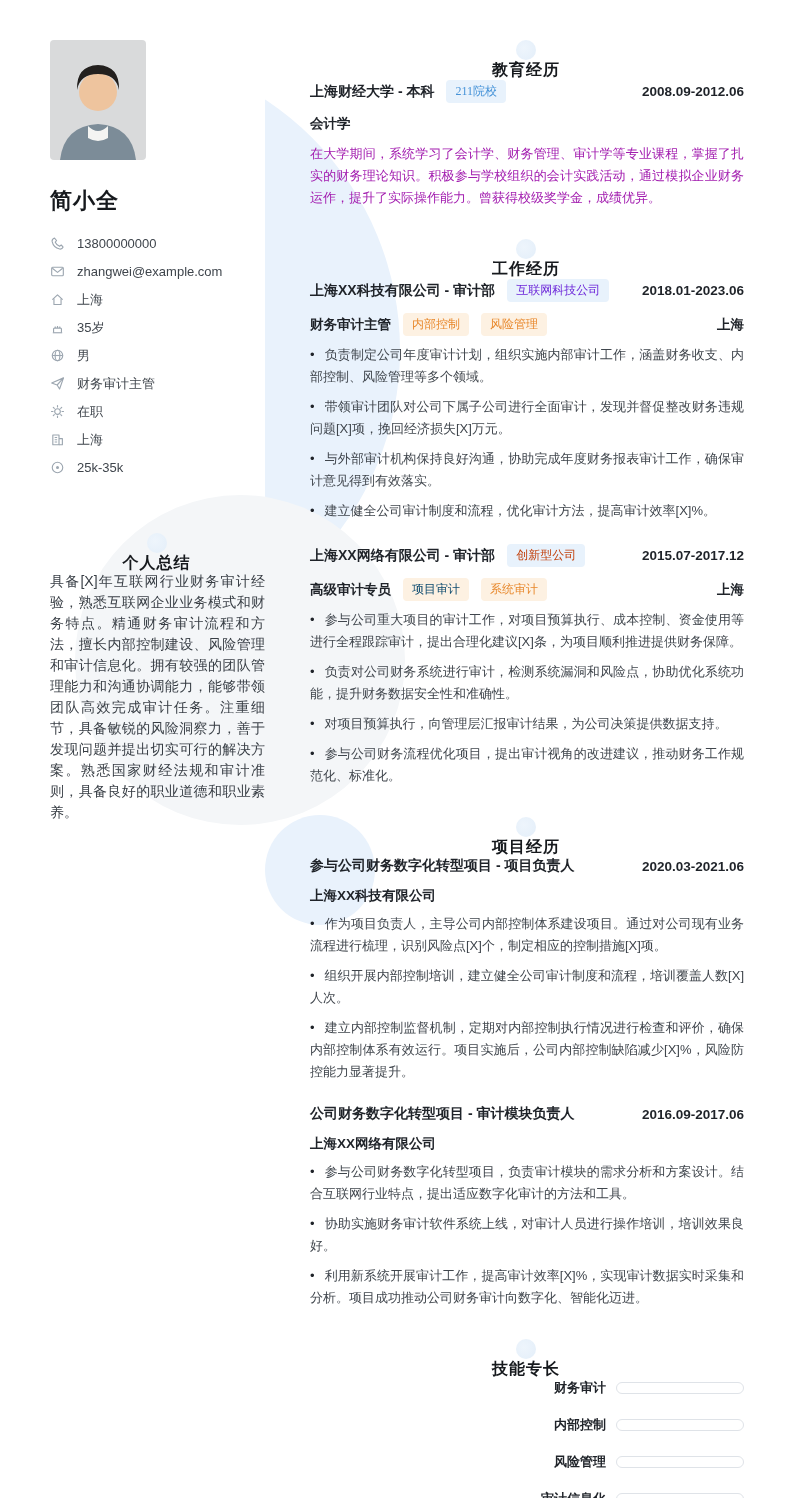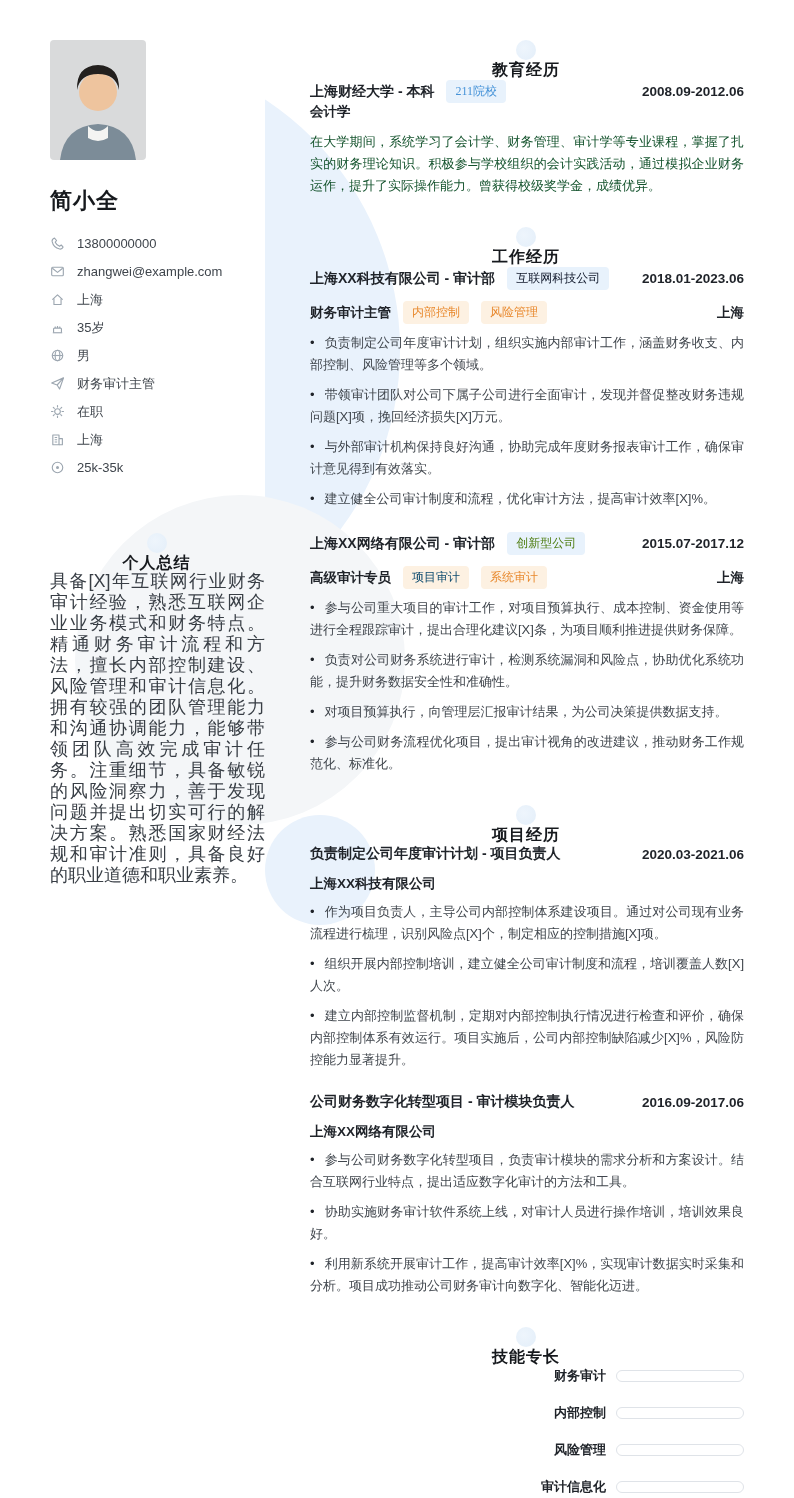--- a/index.html
+++ b/index.html
@@ -25,43 +25,43 @@
   .contact-row svg { width:15px; height:15px; flex:0 0 15px; margin-right:12px; }
   .contact-value { font-size:13px; color:#3f454c; white-space:nowrap; }
 
   
   .sec-header { display:flex; align-items:center; position:relative; height:22px;flex-direction:column; }
   .sec-dot { width:20px; height:20px; border-radius:50%; background:radial-gradient(circle at 40% 40%, #eef5fc, #e3eef9); flex:0 0 20px; margin-right:2px; }
   .sec-title { font-size:16px; font-weight:bold; color:#16191d; letter-spacing:1px; position:relative; margin-left:-2px; white-space:nowrap; }
   .sec-line { flex:1; height:1px; margin-left:14px; background:linear-gradient(to right,#e9ebee, rgba(233,235,238,0)); }
 
   .left .sec-header { margin-top:58px; }
-  .summary-text { margin-top:16px; font-size:18px; line-height:21px; color:#383e45; text-align:justify; }
+  .summary-text { margin-top:16px; font-size:14px; line-height:21px; color:#383e45; text-align:justify; }
 
   
   .right { flex:1; margin-left:45px; min-width:0; }
   .section { margin-bottom:30px; }
   .section:last-child { margin-bottom:0; }
   .sec-body { margin-top:18px; }
 
   .entry { margin-top:22px; }
   .entry:first-child { margin-top:0; }
   .entry-head { display:flex; align-items:center; justify-content:space-between; }
   .eh-left { display:flex; align-items:center; min-width:0; }
   .eh-name { font-size:14px; font-weight:bold; color:#1f2329; white-space:nowrap; }
   .eh-date { font-size:13.5px; font-weight:bold; color:#1f2329; white-space:nowrap; }
   .entry-sub { display:flex; align-items:center; justify-content:space-between; margin-top:11px; }
   .eh-pos { font-size:13.5px; font-weight:bold; color:#1f2329; white-space:nowrap; }
   .eh-loc { font-size:13.5px; font-weight:bold; color:#1f2329; white-space:nowrap; }
 
   .badge { font-size:12px; border-radius:4px; padding:3px 9px; margin-left:12px; white-space:nowrap;font-family:Liberation Serif, serif; }
   .tag   { font-size:12px; border-radius:4px; padding:3px 9px; margin-left:12px; white-space:nowrap; }
 
-  .para { font-size:13px; line-height:22px; color:#14532d; text-align:justify; }
-  .major { font-size:13.5px; font-weight:bold; color:#1f2329; }
+  .para { font-size:13px; line-height:22px; color:#a21caf; text-align:justify; }
+  .major { font-size:13.5px; font-weight:bold; color:#1f2329; margin-top:12px; }
   .entry .para { margin-top:10px; }
 
   .bullets { margin-top:4px; }
   .bullet { font-size:13px; line-height:22px; color:#40464d; margin-top:8px; text-align:justify; }
   .bullet::before { content:"•"; margin-right:10px; color:#1f2329; }
 
   .proj-company { font-size:13.5px; font-weight:bold; color:#1f2329; margin-top:12px; }
 
   
   .skill-row { display:flex; align-items:center; margin-top:19px;justify-content:flex-end; }
@@ -201,21 +201,21 @@
           <span class="sec-dot"></span>
           <h2 class="sec-title">工作经历</h2>
           <span class="sec-line"></span>
         </div>
         <div class="sec-body">
 
           <div class="entry">
             <div class="entry-head">
               <div class="eh-left">
                 <span class="eh-name">上海XX科技有限公司 - 审计部</span>
-                <span class="badge" style="background-color: rgb(232, 242, 252); color: #0f172a;">互联网科技公司</span>
+                <span class="badge" style="background-color: rgb(232, 242, 252); color: #6d28d9;">互联网科技公司</span>
               </div>
               <span class="eh-date">2018.01-2023.06</span>
             </div>
             <div class="entry-sub">
               <div class="eh-left">
                 <span class="eh-pos">财务审计主管</span>
                 <span class="tag" style="background-color: rgb(253, 241, 226); color: rgb(232, 136, 44);">内部控制</span>
                 <span class="tag" style="background-color: rgb(253, 241, 226); color: rgb(232, 136, 44);">风险管理</span>
               </div>
               <span class="eh-loc">上海</span>
@@ -225,21 +225,21 @@
               <p class="bullet">带领审计团队对公司下属子公司进行全面审计，发现并督促整改财务违规问题[X]项，挽回经济损失[X]万元。</p>
               <p class="bullet">与外部审计机构保持良好沟通，协助完成年度财务报表审计工作，确保审计意见得到有效落实。</p>
               <p class="bullet">建立健全公司审计制度和流程，优化审计方法，提高审计效率[X]%。</p>
             </div>
           </div>
 
           <div class="entry">
             <div class="entry-head">
               <div class="eh-left">
                 <span class="eh-name">上海XX网络有限公司 - 审计部</span>
-                <span class="badge" style="background-color: rgb(232, 242, 252); color: #4d7c0f;">创新型公司</span>
+                <span class="badge" style="background-color: rgb(232, 242, 252); color: #c2410c;">创新型公司</span>
               </div>
               <span class="eh-date">2015.07-2017.12</span>
             </div>
             <div class="entry-sub">
               <div class="eh-left">
                 <span class="eh-pos">高级审计专员</span>
                 <span class="tag" style="background-color: rgb(253, 241, 226); color: #0c4a6e;">项目审计</span>
                 <span class="tag" style="background-color: rgb(253, 241, 226); color: rgb(232, 136, 44);">系统审计</span>
               </div>
               <span class="eh-loc">上海</span>
@@ -259,21 +259,21 @@
         <div class="sec-header">
           <span class="sec-dot"></span>
           <h2 class="sec-title">项目经历</h2>
           <span class="sec-line"></span>
         </div>
         <div class="sec-body">
 
           <div class="entry">
             <div class="entry-head">
               <div class="eh-left">
-                <span class="eh-name">负责制定公司年度审计计划 - 项目负责人</span>
+                <span class="eh-name">参与公司财务数字化转型项目 - 项目负责人</span>
               </div>
               <span class="eh-date">2020.03-2021.06</span>
             </div>
             <div class="proj-company">上海XX科技有限公司</div>
             <div class="bullets">
               <p class="bullet">作为项目负责人，主导公司内部控制体系建设项目。通过对公司现有业务流程进行梳理，识别风险点[X]个，制定相应的控制措施[X]项。</p>
               <p class="bullet">组织开展内部控制培训，建立健全公司审计制度和流程，培训覆盖人数[X]人次。</p>
               <p class="bullet">建立内部控制监督机制，定期对内部控制执行情况进行检查和评价，确保内部控制体系有效运行。项目实施后，公司内部控制缺陷减少[X]%，风险防控能力显著提升。</p>
             </div>
           </div>

